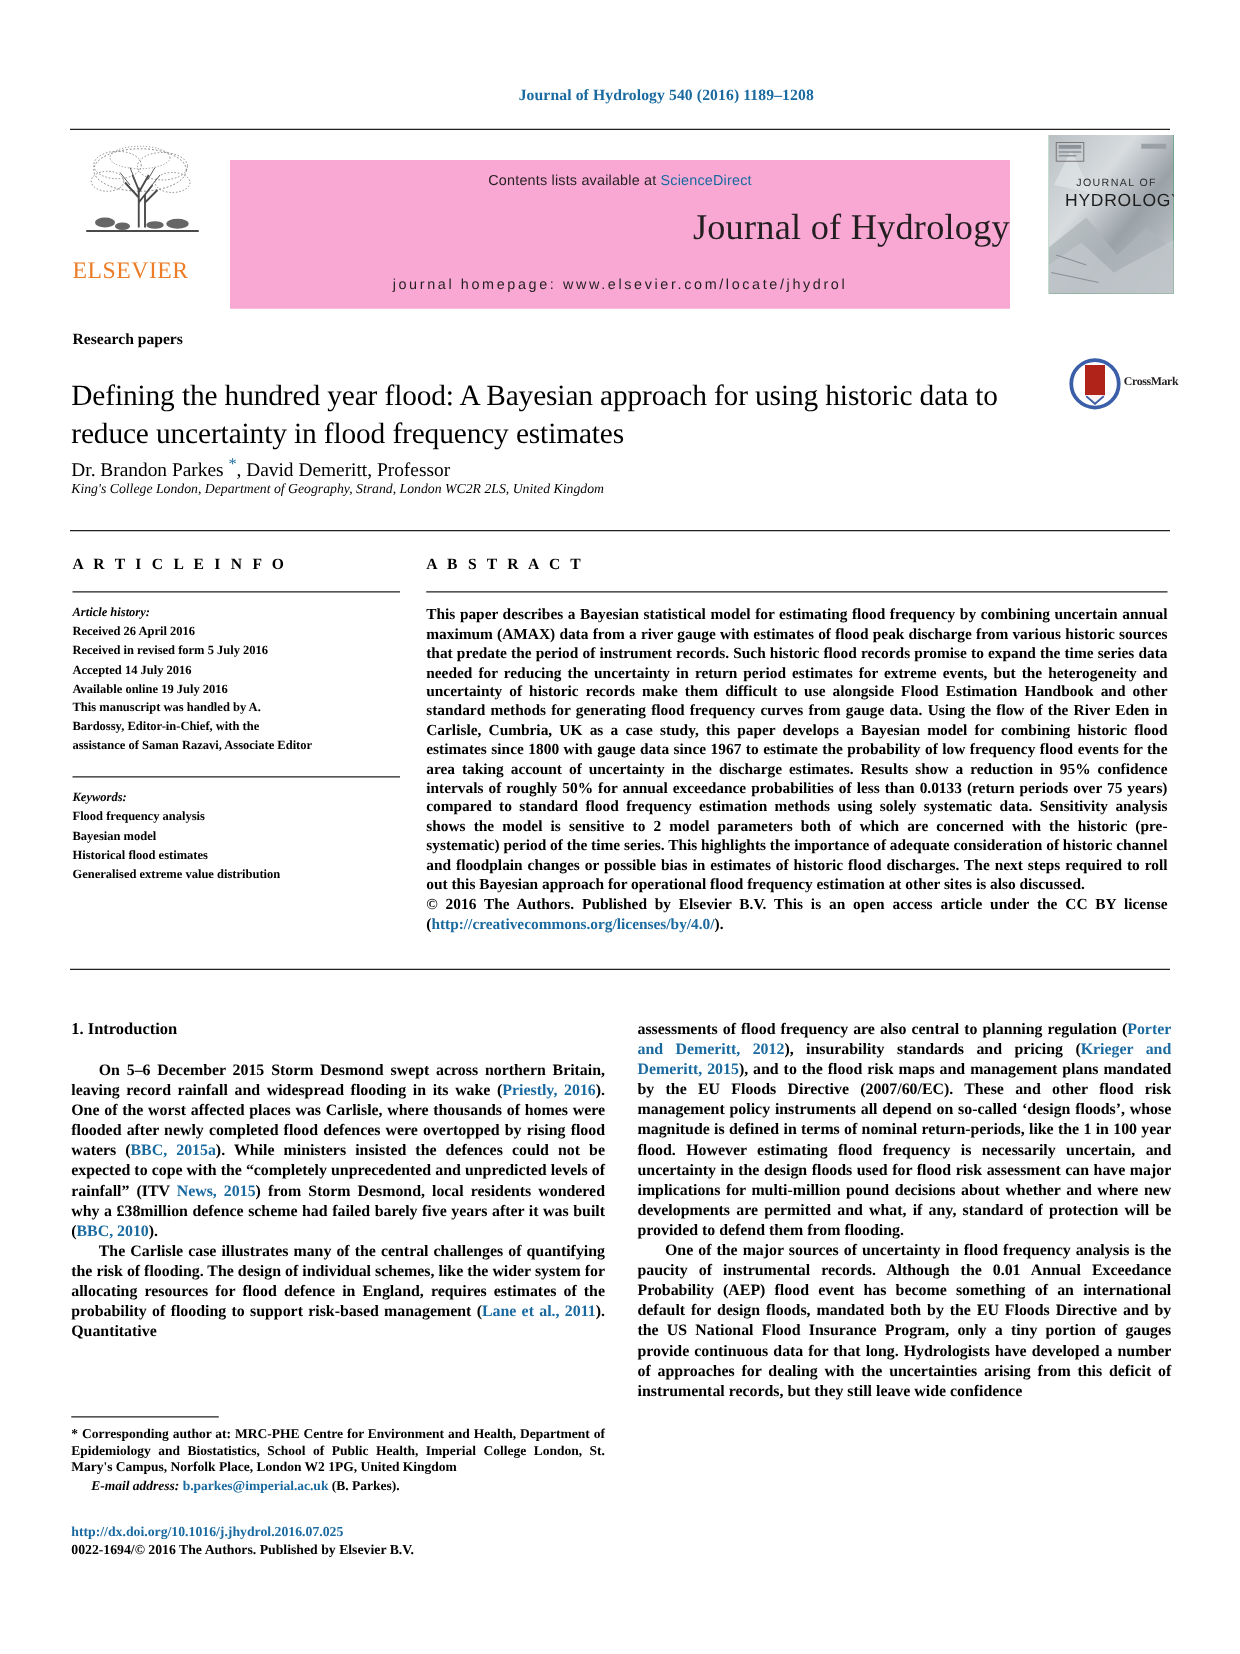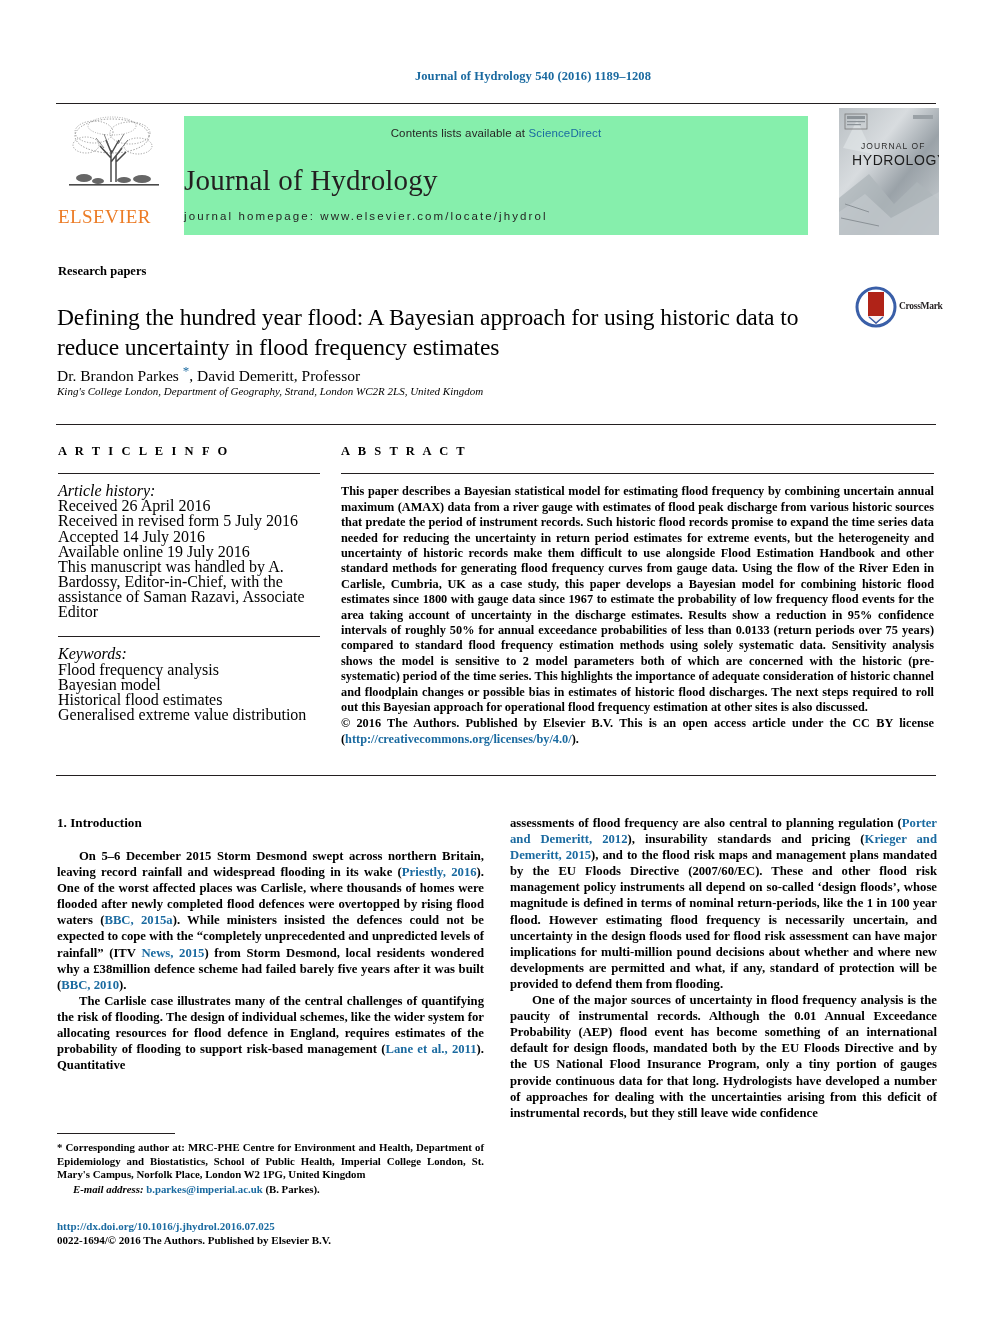--- a/index.html
+++ b/index.html
@@ -63,53 +63,53 @@
     width: 112px;
     text-align: left;
     font-family: "Liberation Serif", serif;
     font-size: 19px;
     letter-spacing: 0.4px;
     color: #ec7c26;
   }
 
   .header-band {
     position: absolute;
-    left: 128px; top: 12px;
+    left: 128px; top: 24px;
     width: 624px;
     height: 119px;
-    background: #86efac;
+    background: #f9a8d4;
   }
   .contents-line {
     position: absolute;
     left: 0; top: 11px;
     width: 624px;
     text-align: center;
     font-family: "Liberation Sans", sans-serif;
     font-size: 11.5px;
     color: #231f20;
     letter-spacing: 0.15px;
   }
   .contents-line .sd {
     color: #1a6aa0;
   }
   .journal-title-big {
     position: absolute;
     left: 0; top: 38px;
     width: 624px;
-    text-align: left;
+    text-align: right;
     font-family: "Liberation Serif", serif;
     font-size: 29px;
     color: #231f20;
     letter-spacing: 0.2px;
-    margin-top: 10px;
   }
   .homepage-line {
     position: absolute;
     left: 0; top: 94px;
     width: 624px;
+    text-align: center;
     font-family: "Liberation Sans", sans-serif;
     font-size: 11.5px;
     color: #231f20;
     letter-spacing: 2.1px;
   }
 
   .cover-thumb {
     position: absolute;
     left: 783px; top: 4px;
     width: 100px;
@@ -198,23 +198,23 @@
     color: #000;
     margin-top: 19px;
   }
   .rule-thin {
     height: 1.3px;
     background: #231f20;
     margin-top: 14px;
   }
   .info-block {
     margin-top: 9px;
-    font-size: 16px;
+    font-size: 10px;
     line-height: 15.1px;
-    font-weight: normal;
+    font-weight: bold;
     color: #000;
   }
   .info-block .it {
     font-style: italic;
   }
   .kw-rule {
     height: 1.3px;
     background: #231f20;
     margin-top: 17px;
     margin-bottom: 9px;

